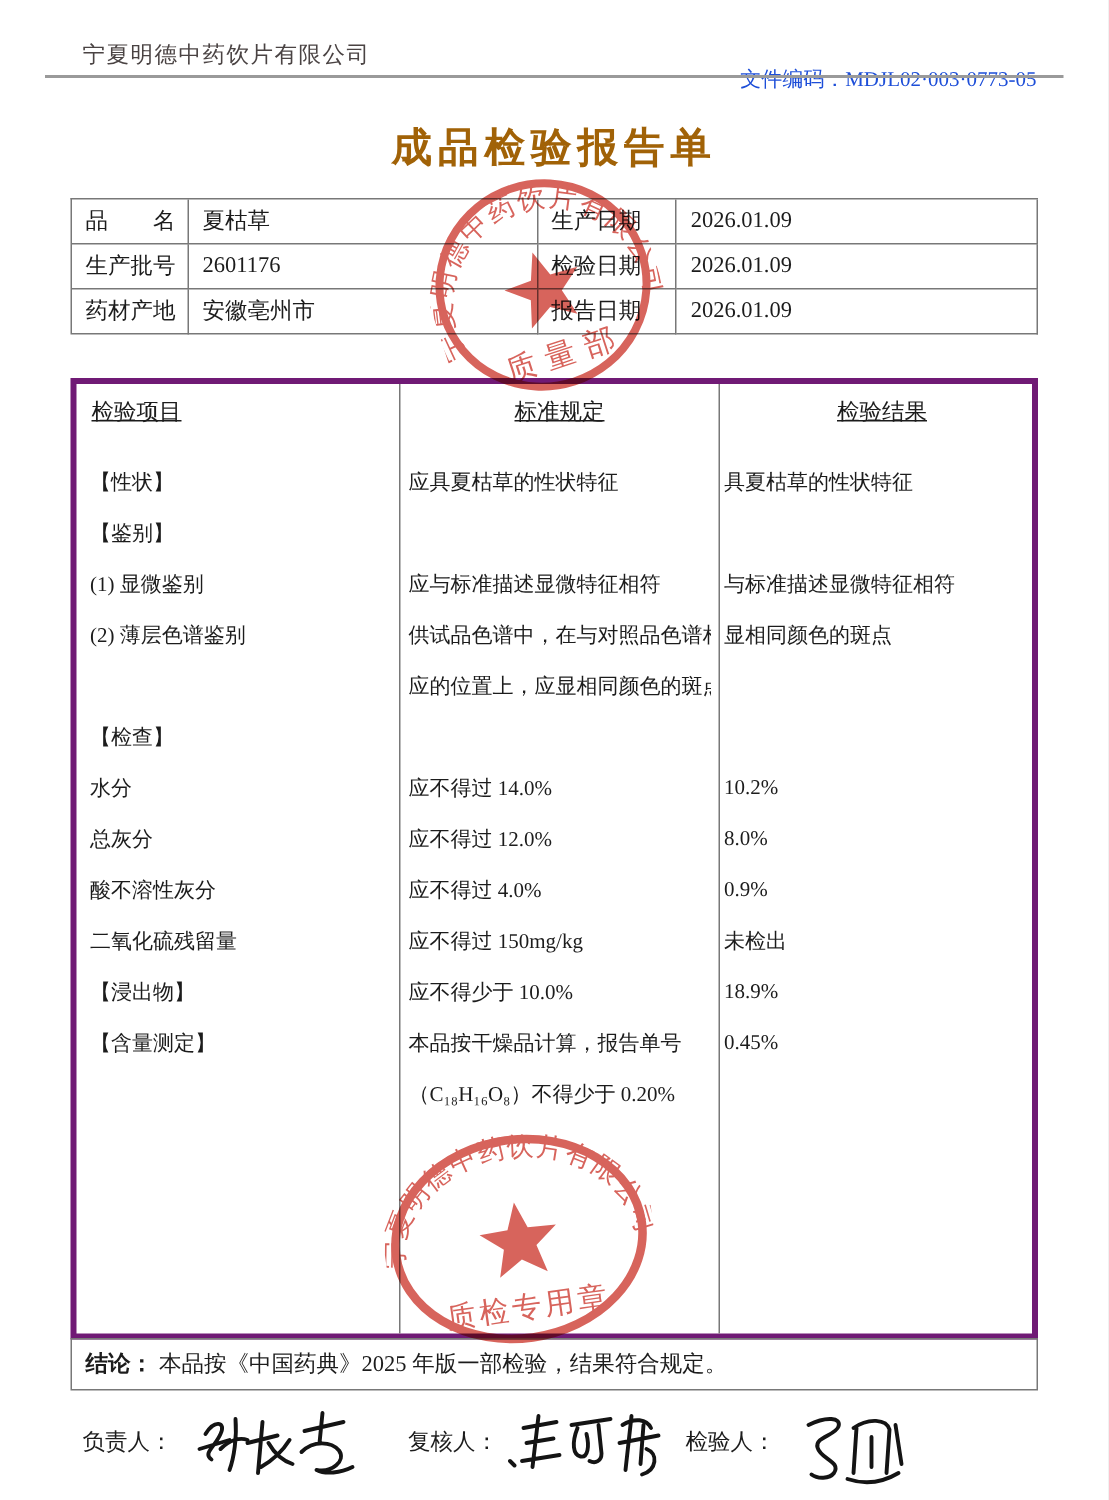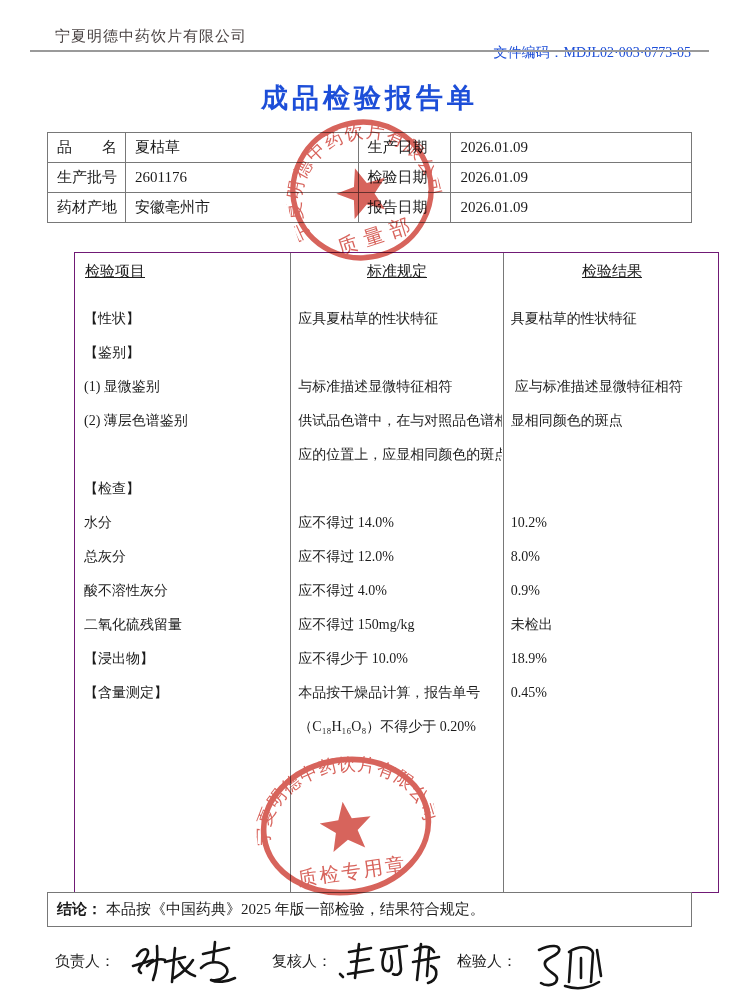--- a/index.html
+++ b/index.html
@@ -2,30 +2,30 @@
 <html><head>
 <meta charset="utf-8">
 <style>
   html,body{margin:0;padding:0;background:#e8e8e8;}
   .page{position:relative;width:739px;height:1000px;background:#ffffff;margin:0 auto;
         font-family:"Liberation Serif","DejaVu Serif",serif;color:#1c1c1c;overflow:hidden;}
   
   .hdr-left{position:absolute;left:55px;top:27px;font-size:15px;color:#4a4343;letter-spacing:1px;}
   .hdr-right{position:absolute;right:48px;top:44px;font-size:14px;color:#1d4ed8;}
   .hdr-rule{position:absolute;left:30px;right:30px;top:50px;height:2px;background:#9a9a9a;}
-  .title{position:absolute;left:0;right:0;top:80px;text-align:center;font-size:27px;font-weight:bold;letter-spacing:4px;color:#1d4ed8;}
+  .title{position:absolute;left:0;right:0;top:80px;text-align:center;font-size:27px;font-weight:bold;letter-spacing:4px;color:#a16207;}
   
   .info{position:absolute;left:47px;top:132px;width:645px;border-top:1px solid #787878;border-left:1px solid #787878;box-sizing:border-box;background:transparent;}
   .irow{display:flex;height:30px;}
   .cell{box-sizing:border-box;border-right:1px solid #787878;border-bottom:1px solid #787878;
         display:flex;align-items:center;padding:0 9px;font-size:15px;white-space:pre;}
   .w1{width:78px;}.w2{width:233px;}.w3{width:93px;}.w4{width:241px;}
   .w12{width:311px;}.w34{width:334px;}
   
-  .main{position:absolute;left:47px;top:252px;width:645px;height:641px;border:1px solid #701a75;box-sizing:border-box;margin-left:27px;}
+  .main{position:absolute;left:47px;top:252px;width:645px;height:641px;border:4px solid #701a75;box-sizing:border-box;}
   .vline{position:absolute;top:0;bottom:0;width:1px;background:#787878;}
   .vl1{left:215px;}.vl2{left:428px;}
   .mhead{position:absolute;top:9px;left:0;right:0;height:24px;font-size:15px;}
   .mh1{position:absolute;left:10px;text-decoration:underline;}
   .mh2{position:absolute;left:216px;width:212px;text-align:center;text-decoration:underline;}
   .mh3{position:absolute;left:429px;width:216px;text-align:center;text-decoration:underline;}
   .mbody{position:absolute;top:49px;left:0;right:0;}
   .mrow{display:flex;height:34px;}
   .mc{box-sizing:border-box;padding:0 9px;display:flex;align-items:center;font-size:14px;white-space:pre;overflow:hidden;}
   .mc1{width:215px;}.mc2{width:213px;}.mc3{width:217px;}
@@ -90,22 +90,22 @@
           <div class="mc mc2">应具夏枯草的性状特征</div>
           <div class="mc mc3">具夏枯草的性状特征</div>
         </div>
         <div class="mrow">
           <div class="mc mc1">【鉴别】</div>
           <div class="mc mc2"></div>
           <div class="mc mc3"></div>
         </div>
         <div class="mrow">
           <div class="mc mc1">(1) 显微鉴别</div>
+          <div class="mc mc2">应与标准描述显微特征相符</div>
           <div class="mc mc3">与标准描述显微特征相符</div>
-          <div class="mc mc2">应与标准描述显微特征相符</div>
         </div>
         <div class="mrow">
           <div class="mc mc1">(2) 薄层色谱鉴别</div>
           <div class="mc mc2">供试品色谱中，在与对照品色谱相</div>
           <div class="mc mc3">显相同颜色的斑点</div>
         </div>
         <div class="mrow">
           <div class="mc mc1"></div>
           <div class="mc mc2">应的位置上，应显相同颜色的斑点</div>
           <div class="mc mc3"></div>

